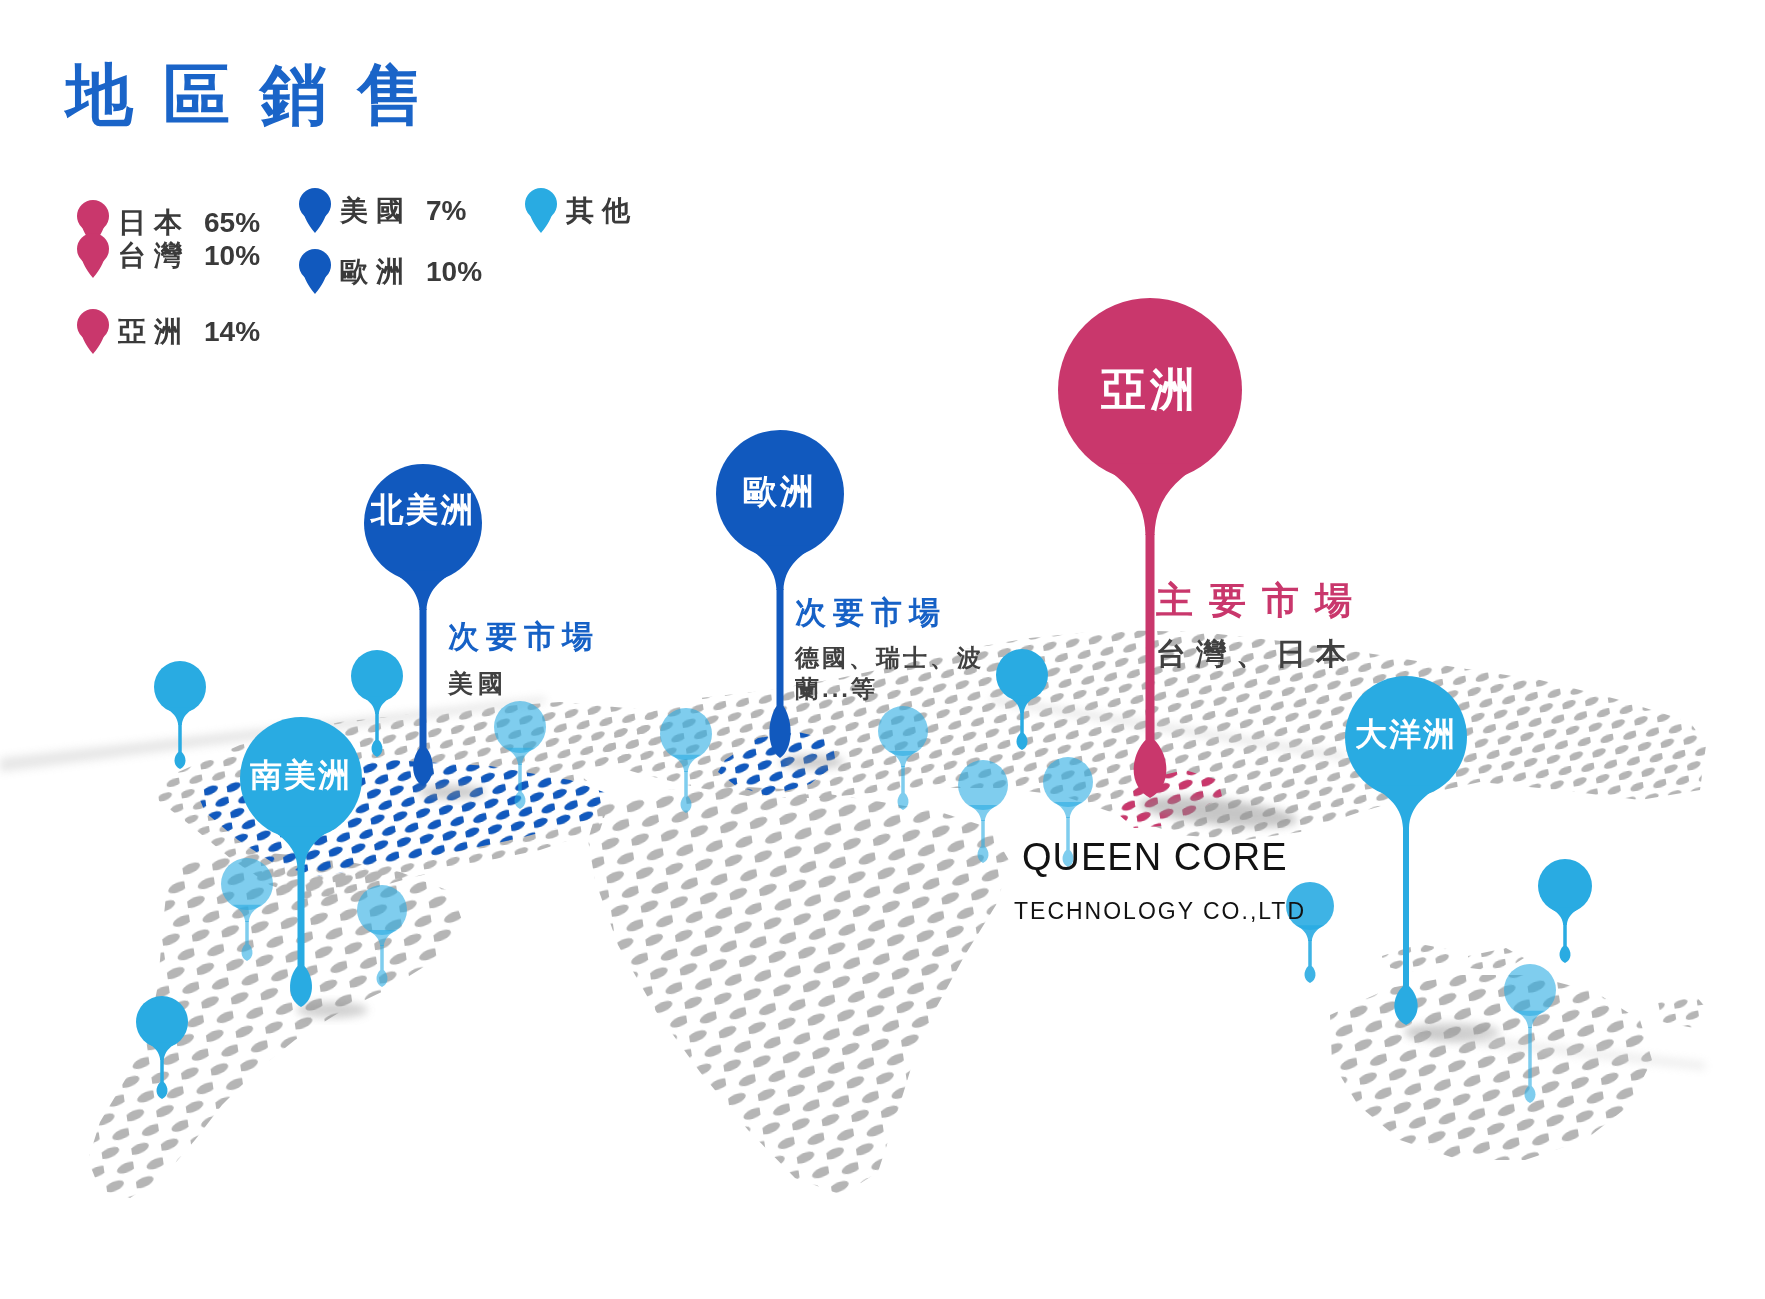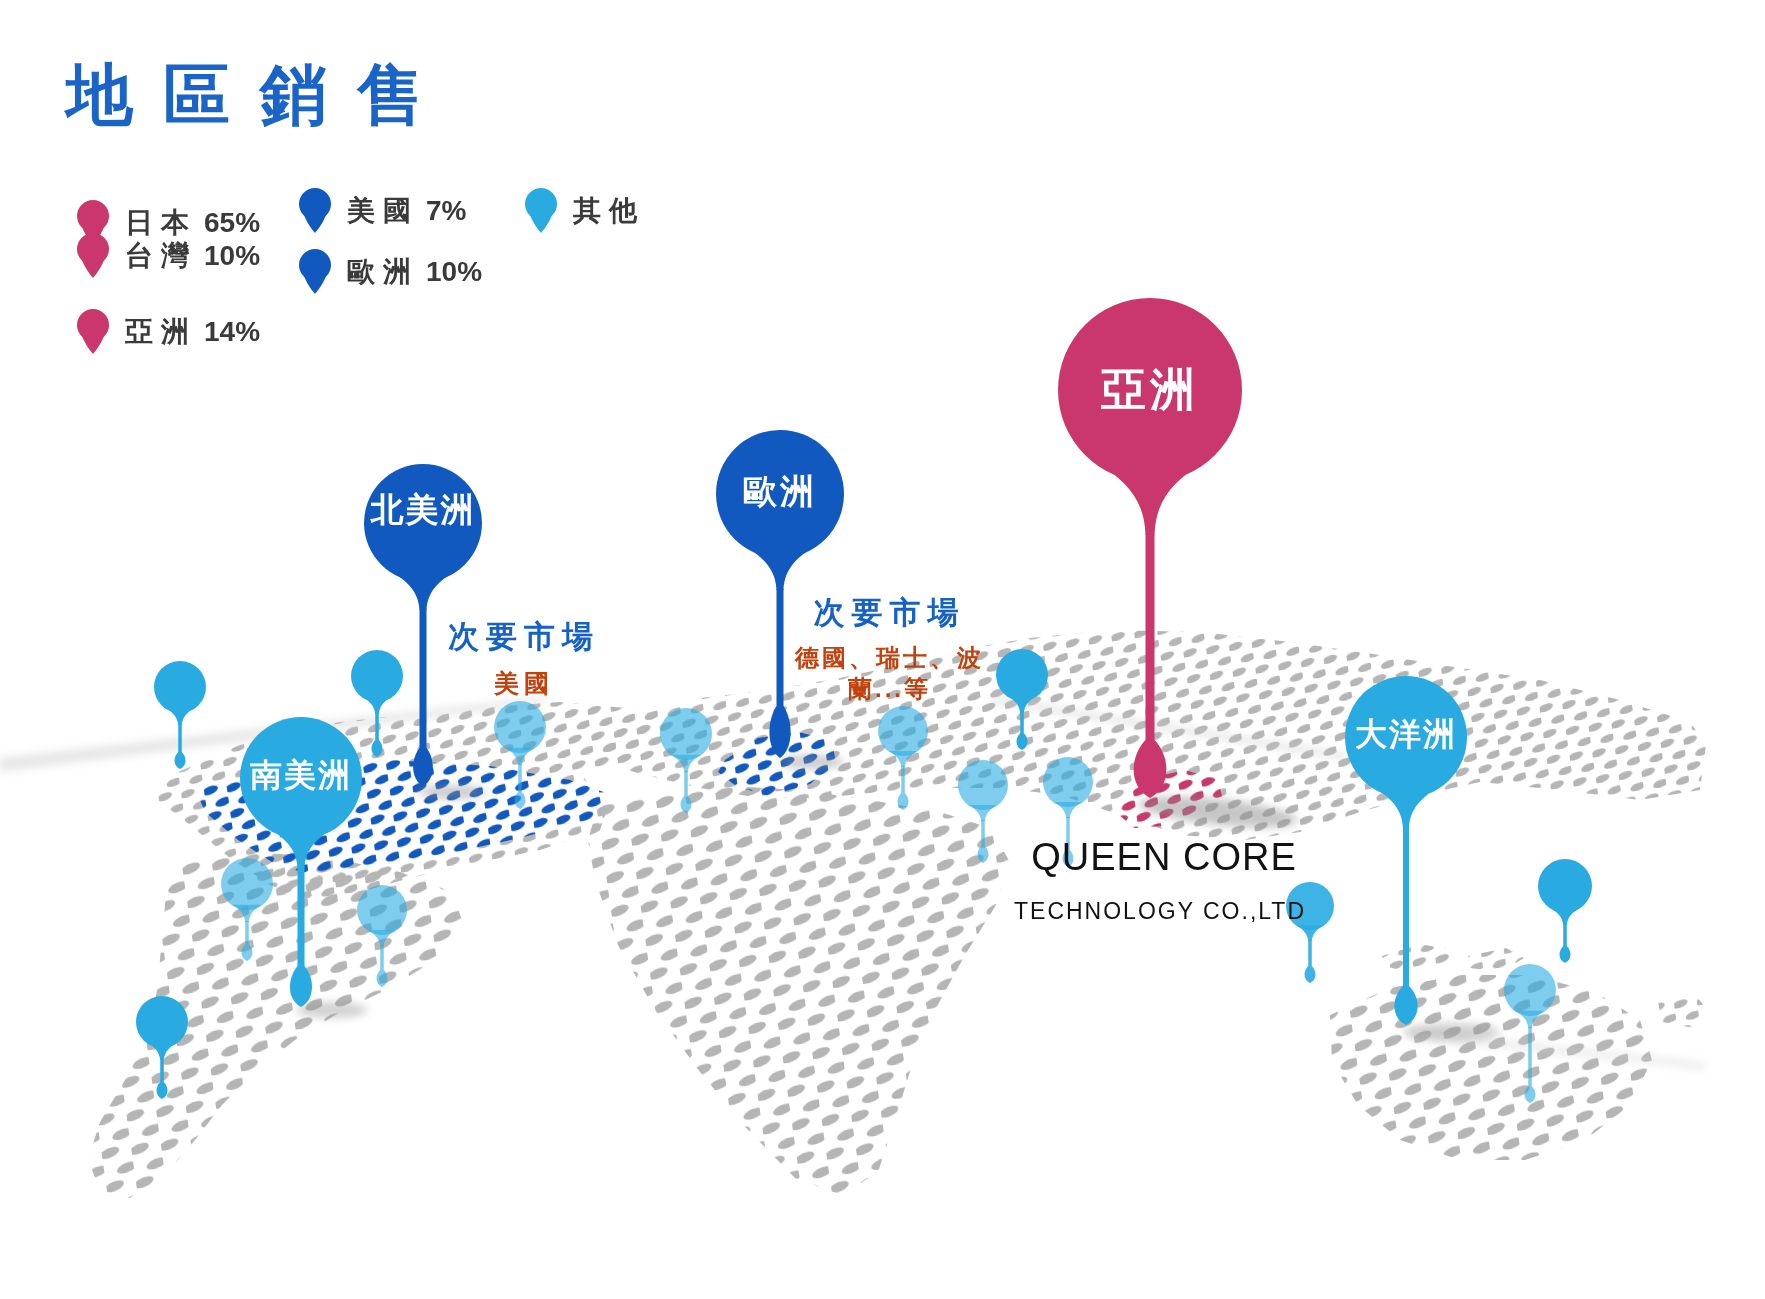--- a/index.html
+++ b/index.html
@@ -1,35 +1,35 @@
 <!DOCTYPE html>
 <html><head>
 <meta charset="utf-8">
 <style>
   html,body{margin:0;padding:0;background:#ffffff;}
   body{width:1765px;height:1299px;position:relative;overflow:hidden;
        font-family:"Liberation Sans","DejaVu Sans",sans-serif;}
-  .stage{position:absolute;left:0;top:0;width:1765px;height:1265px;text-align:center;}
+  .stage{position:absolute;left:0;top:0;width:1765px;height:1265px;}
   #map{position:absolute;left:0;top:0;}
 
   .page-title{position:absolute;left:66px;top:50px;font-size:67px;font-weight:800;
     color:#1a64c8;letter-spacing:30px;white-space:nowrap;}
 
   .legend-item{position:absolute;display:flex;align-items:center;height:50px;}
   .legend-pin{width:34px;height:48px;flex:0 0 34px;}
   .legend-label{font-size:28px;font-weight:700;color:#3a3a3a;letter-spacing:8px;
     margin-left:8px;width:86px;white-space:nowrap;}
   .legend-value{font-size:28px;font-weight:700;color:#3a3a3a;white-space:nowrap;}
 
   .bubble-label{position:absolute;transform:translate(-50%,-50%);color:#ffffff;
     font-weight:700;white-space:nowrap;}
 
   .annot{position:absolute;white-space:nowrap;}
   .annot .market-title{font-weight:800;}
-  .annot .market-detail{font-weight:700;color:#c2410c;}
+  .annot .market-detail{font-weight:700;color:#404040;}
   .annot-na .market-title,.annot-eu .market-title{color:#1661c6;font-size:31px;letter-spacing:7px;}
   .annot-na .market-detail{font-size:25px;letter-spacing:5px;margin-top:9px;}
   .annot-eu .market-detail{font-size:24px;letter-spacing:3px;margin-top:8px;line-height:31px;}
   .annot-asia .market-title{color:#c9376c;font-size:37px;letter-spacing:16px;}
   .annot-asia .market-detail{font-size:30px;letter-spacing:10px;margin-top:8px;}
 
   .company{position:absolute;left:1014px;top:836px;color:#121212;}
   .company .line1{font-size:38px;font-weight:400;letter-spacing:1px;margin-left:8px;}
   .company .line2{font-size:23px;font-weight:400;letter-spacing:2px;margin-top:19px;}
 
@@ -260,18 +260,22 @@
     <div class="market-title">次要市場</div>
     <div class="market-detail">美國</div>
   </div>
   <div class="annot annot-eu" style="left:795px;top:592px">
     <div class="market-title">次要市場</div>
     <div class="market-detail">
       <div>德國、瑞士、波</div>
       <div>蘭...等</div>
     </div>
   </div>
+  <div class="annot annot-asia" style="left:1156px;top:576px">
+    <div class="market-title">主要市場</div>
+    <div class="market-detail">台灣、日本</div>
+  </div>
 
   <div class="company">
     <div class="line1">QUEEN CORE</div>
     <div class="line2">TECHNOLOGY CO.,LTD</div>
   </div>
 </div>
 
 </body></html>

